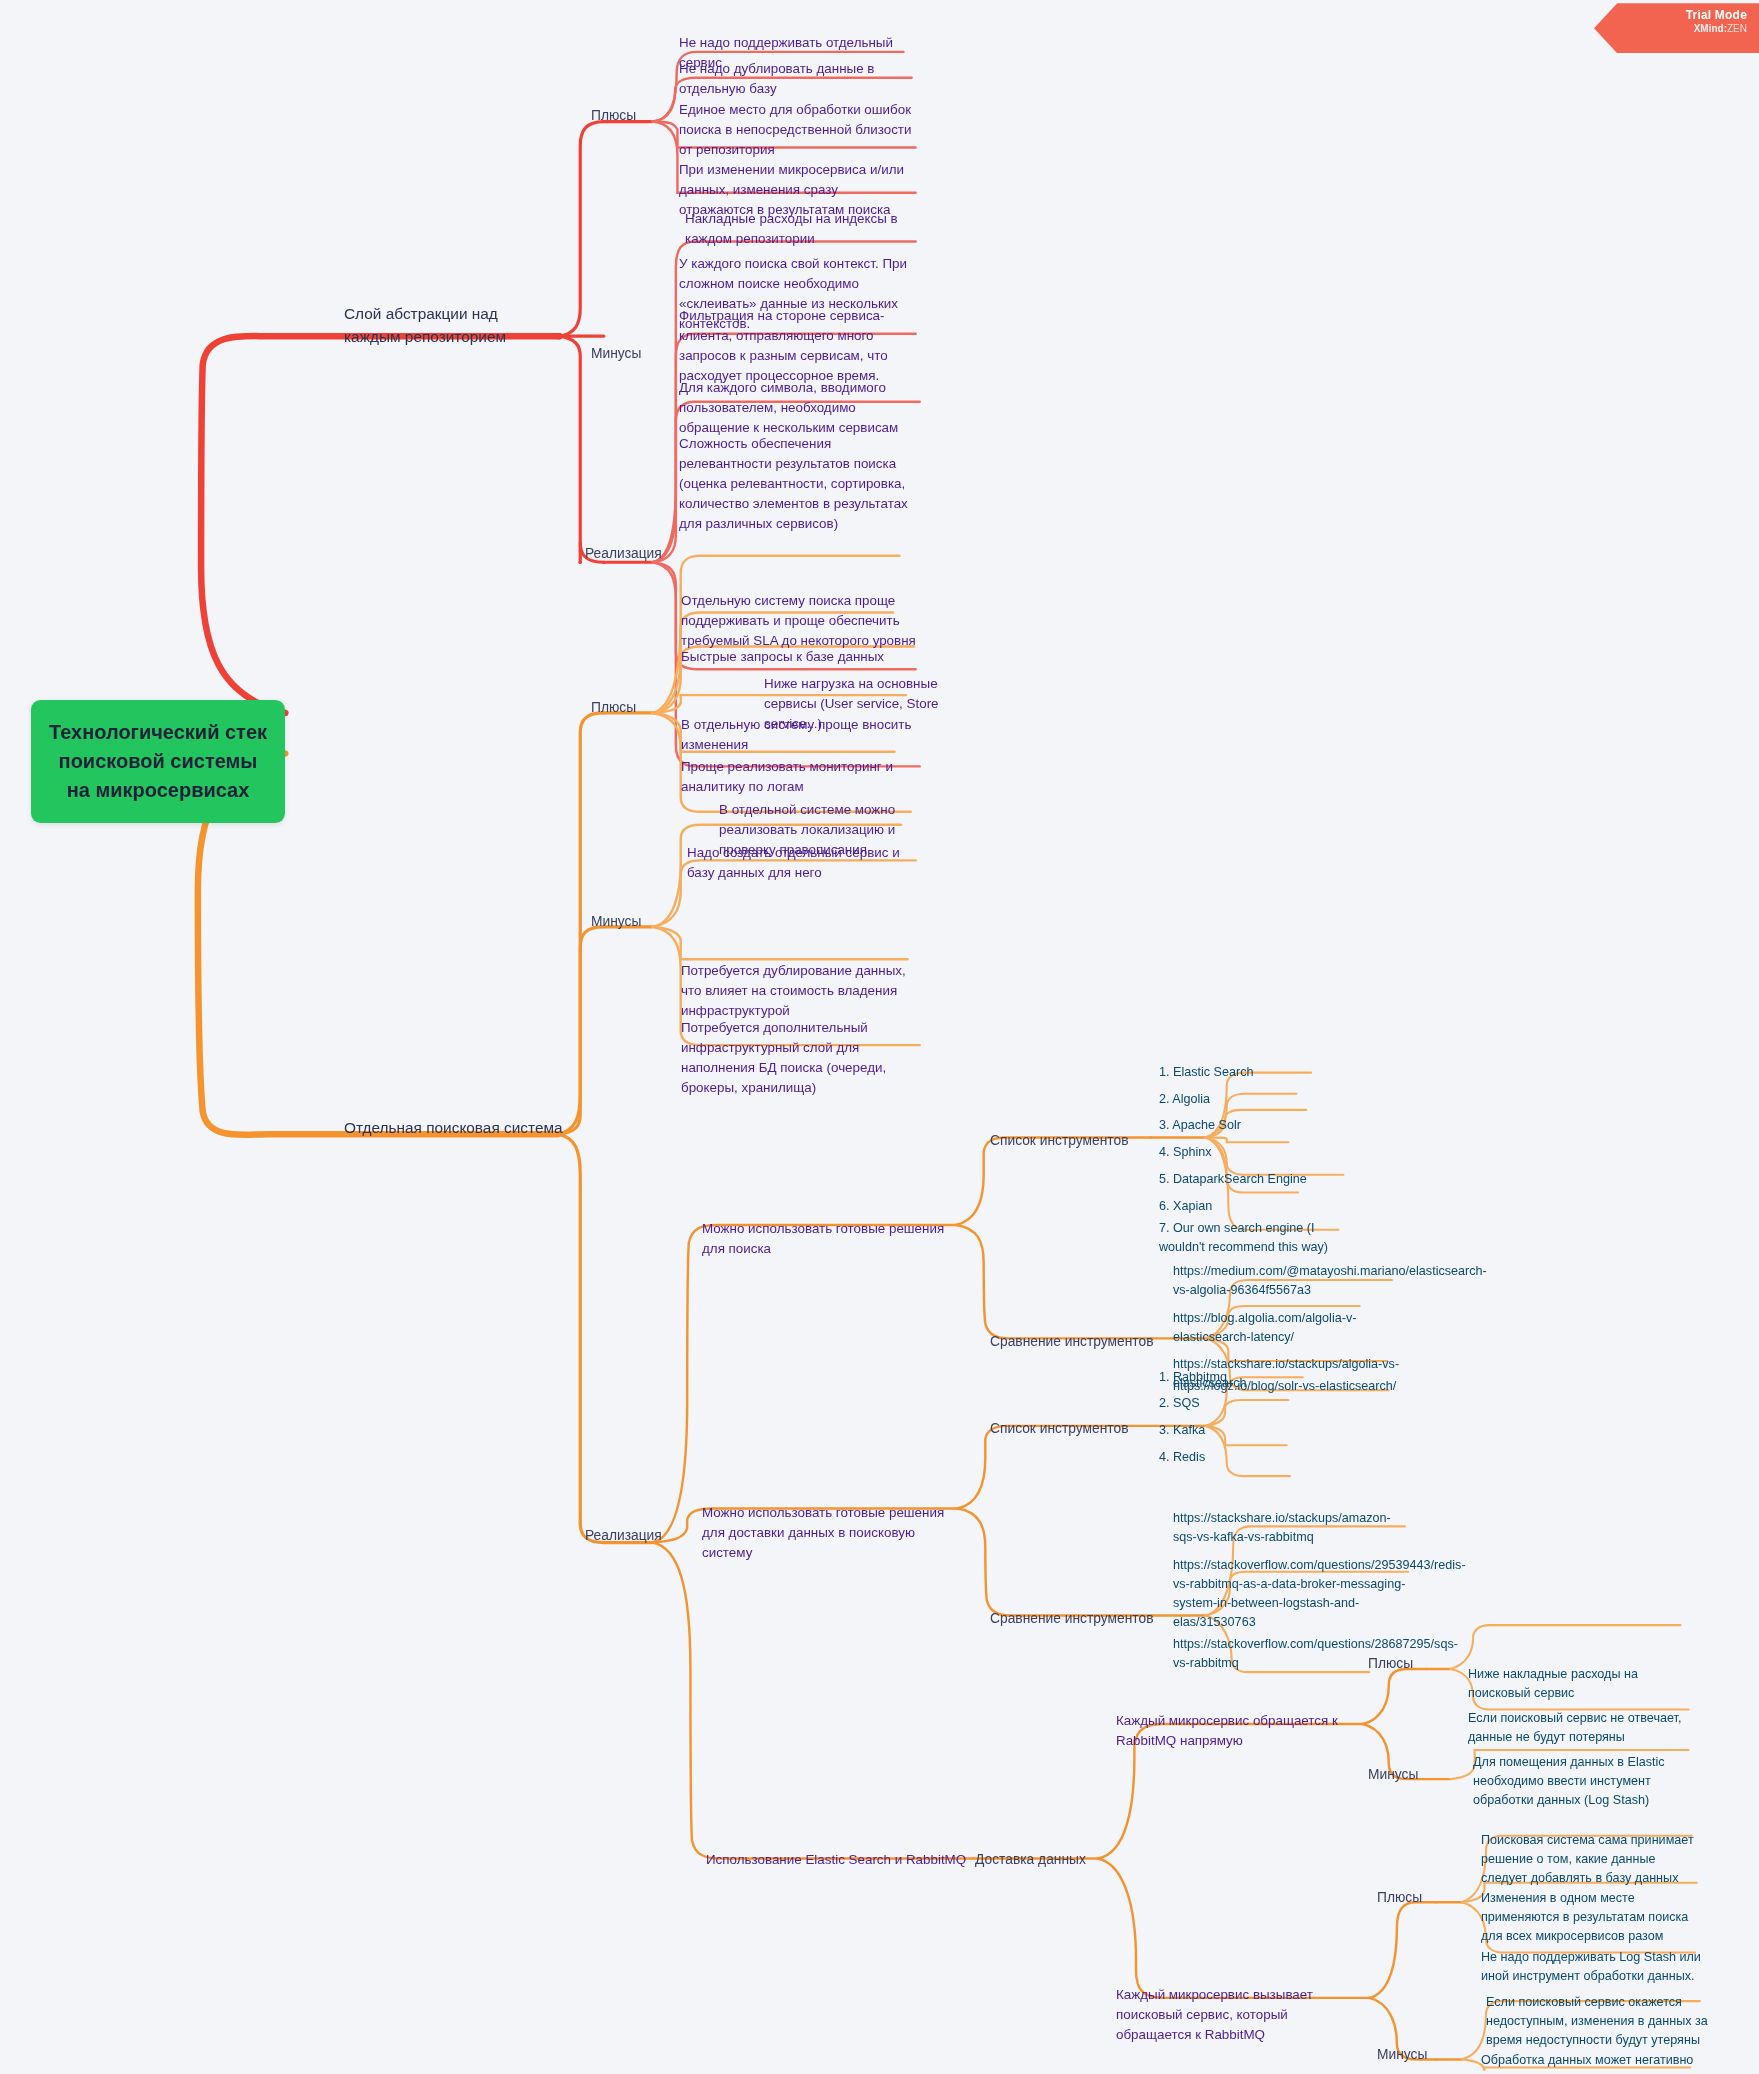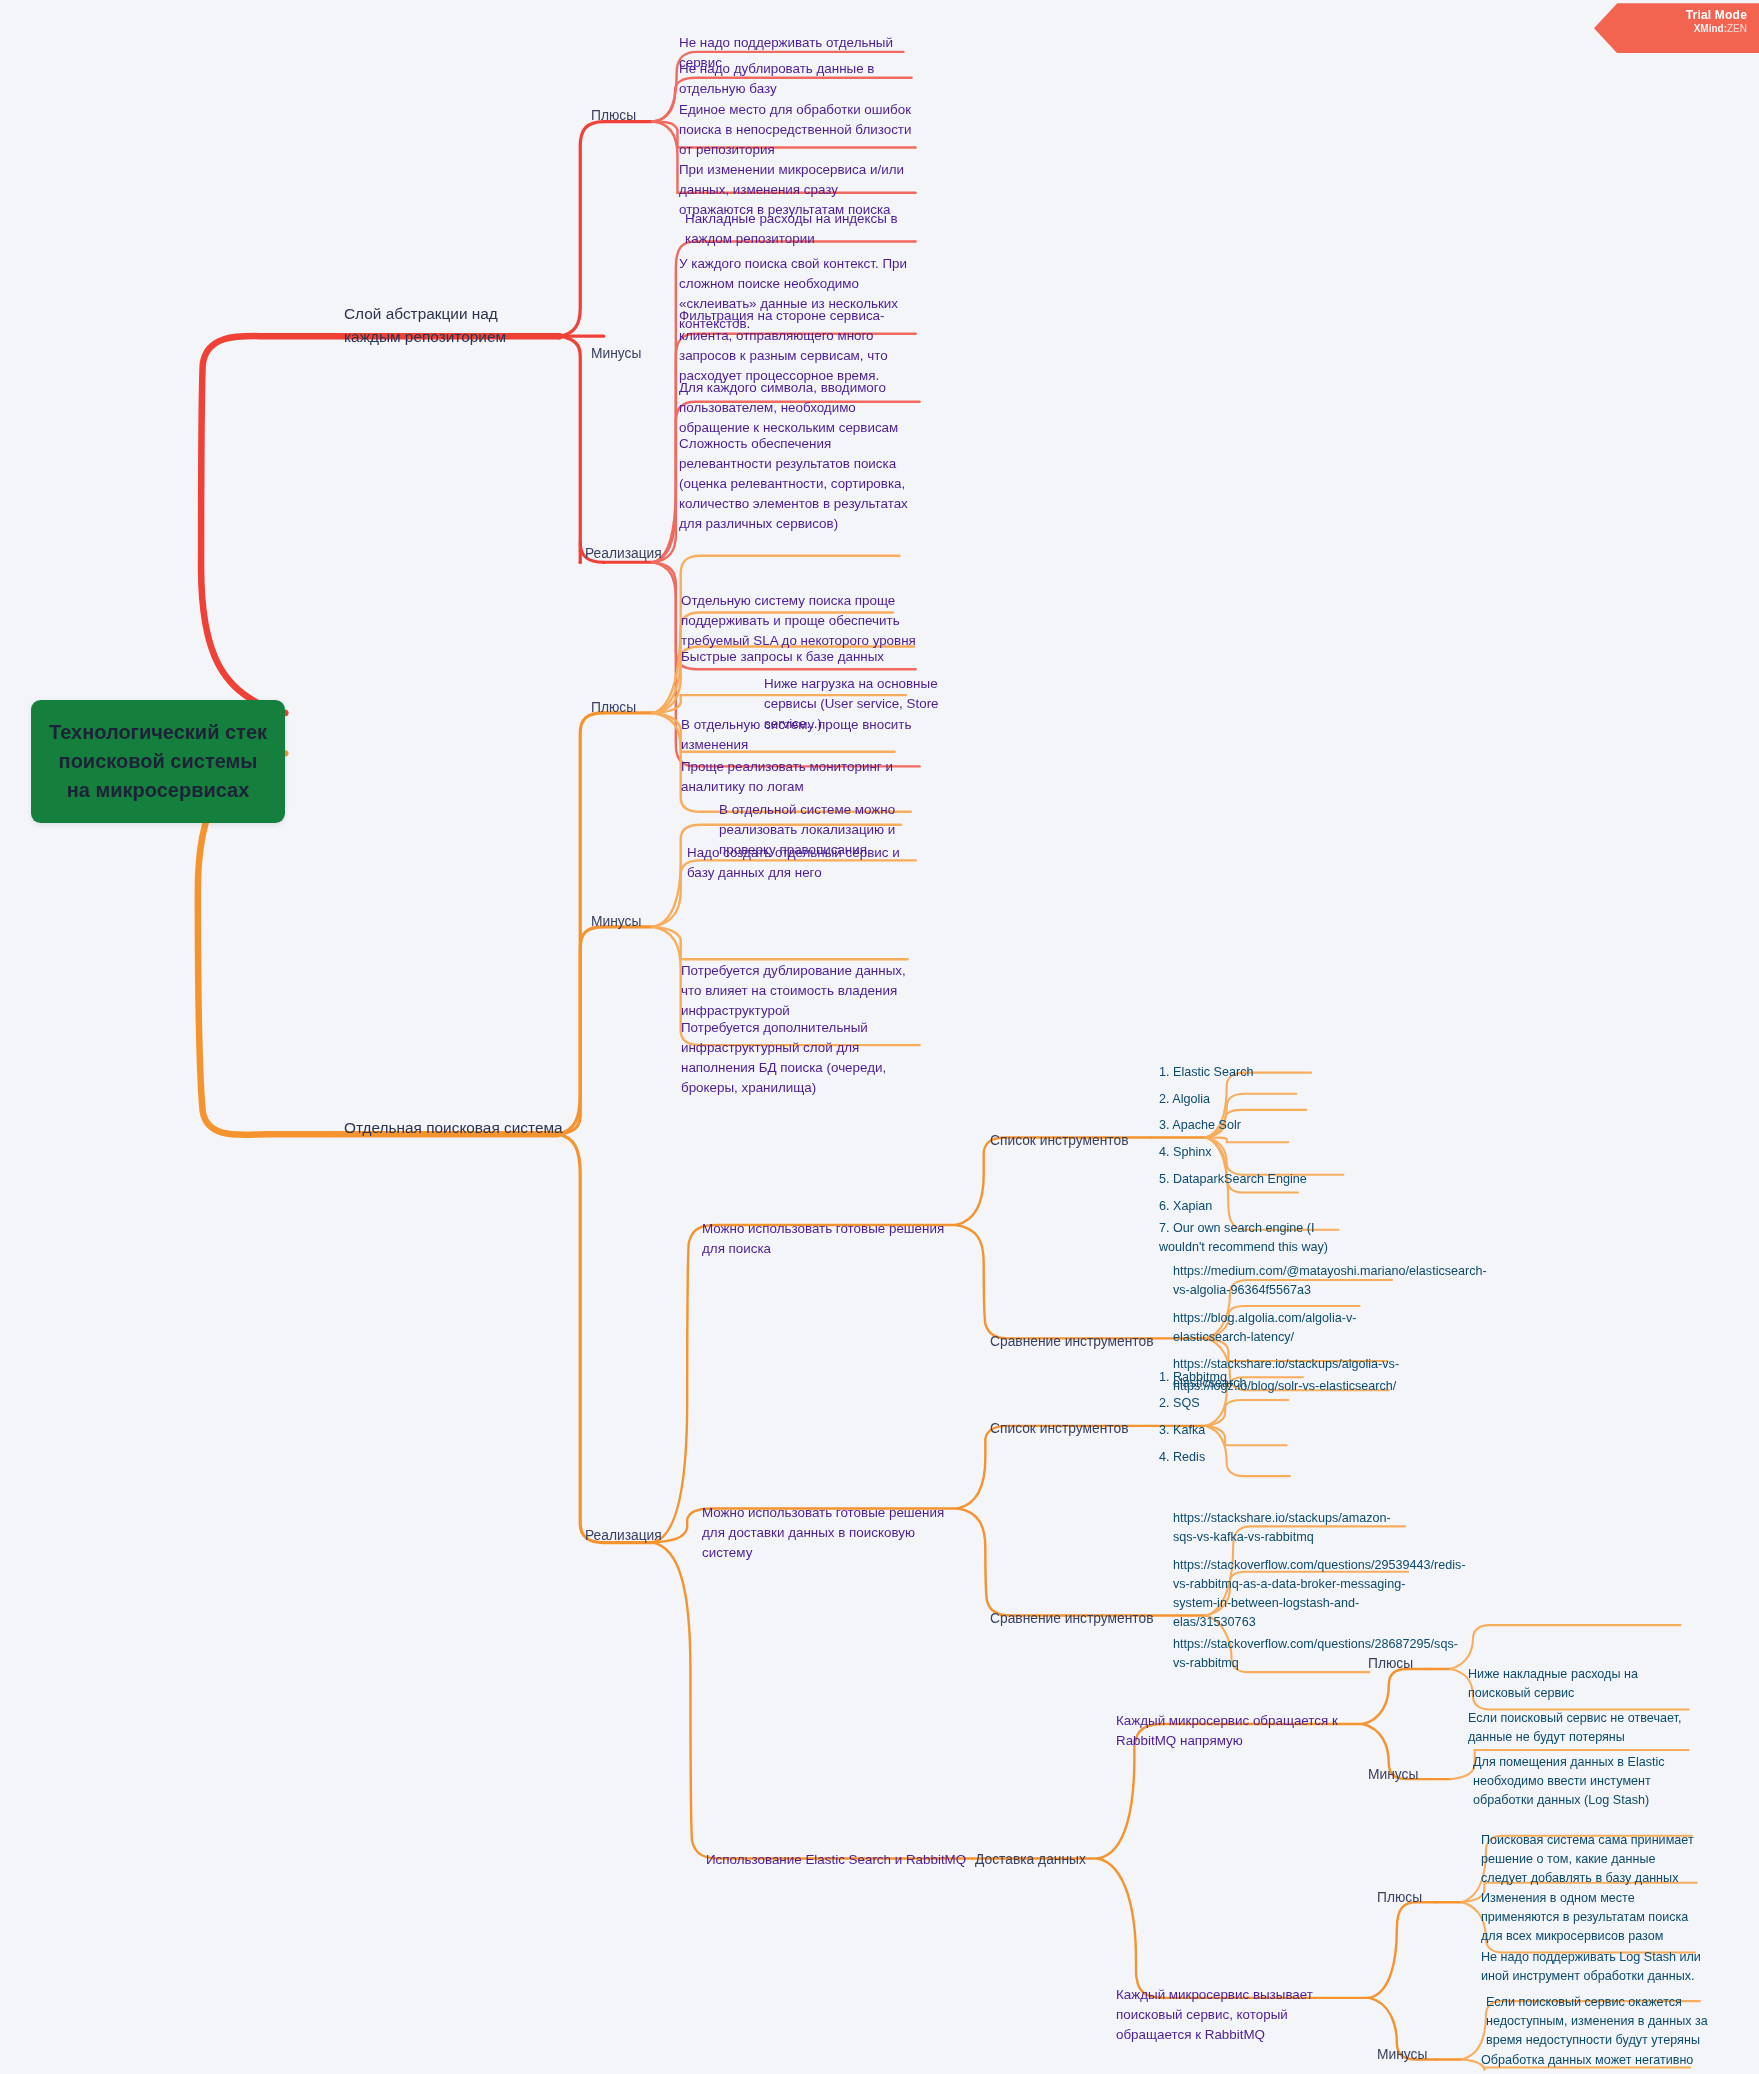--- a/index.html
+++ b/index.html
@@ -22,21 +22,21 @@
     pointer-events: none;
   }
   .node {
     position: absolute;
     color: #2c3350;
     line-height: 1.5;
     white-space: pre-wrap;
   }
   
   .root {
-    background: #15803d;
+    background: #22c55e;
     border-radius: 9.7px;
     box-shadow: 0 1.6px 4.9px rgba(40,45,70,0.10);
     font-weight: bold;
     font-size: 20px;
     line-height: 1.45;
     text-align: center;
     color: #1d2238;
     padding: 18px 16px;
     width: 254px;
     left: 31px;

